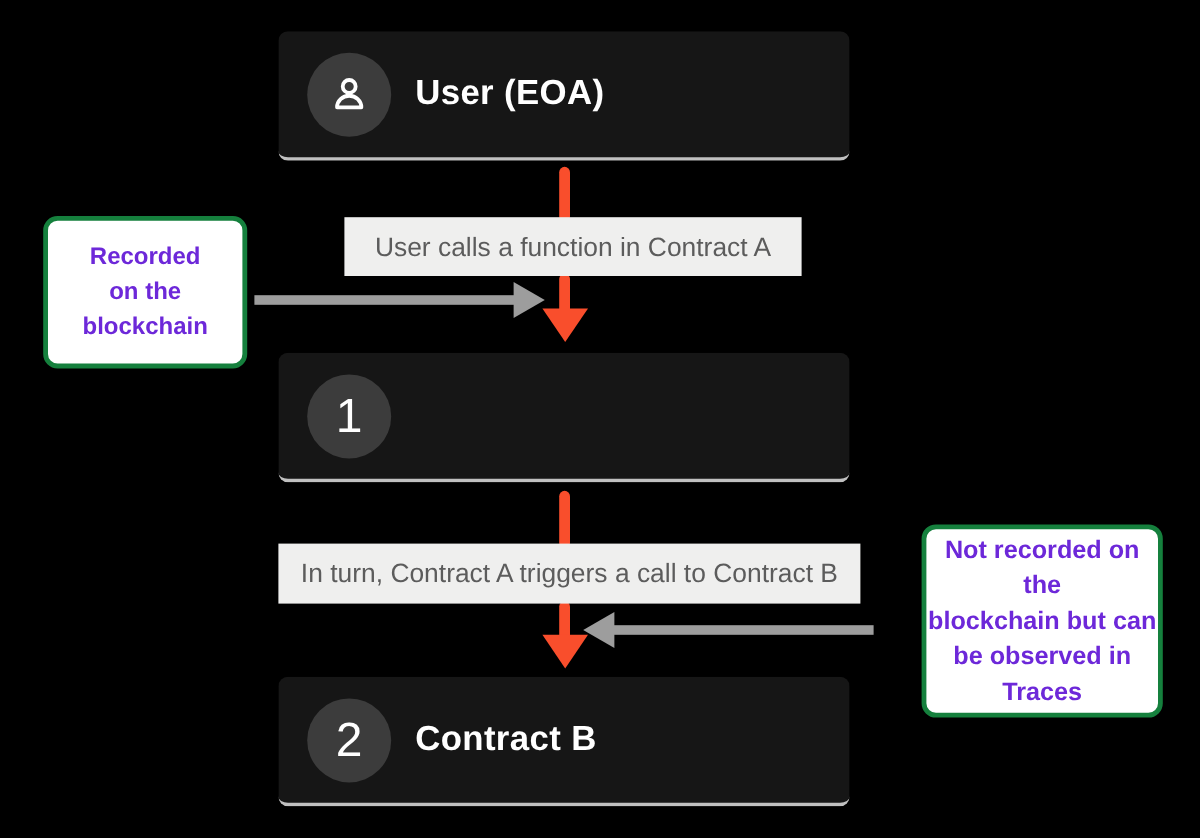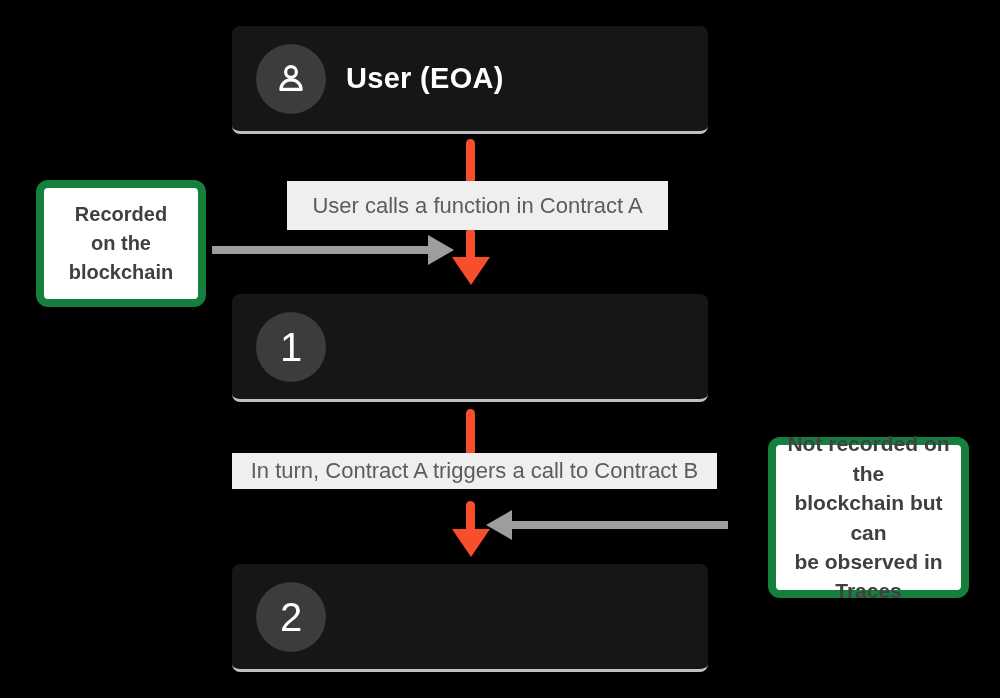--- a/index.html
+++ b/index.html
@@ -64,21 +64,21 @@
     color: #5c5c5c;
     font-size: 22px;
     font-weight: 400;
     display: flex;
     align-items: center;
     justify-content: center;
     text-align: center;
     z-index: 3;
   }
   .chip-1 { left: 287px; top: 181px; width: 381px; height: 49px; text-align: center; }
-  .chip-2 { left: 232px; top: 453px; width: 485px; height: 36px; }
+  .chip-2 { left: 232px; top: 453px; width: 485px; height: 50px; }
 
   
   .oseg {
     position: absolute;
     left: 466px;
     width: 9px;
     background: #f94e2c;
     border-radius: 5px;
     z-index: 2;
   }
@@ -114,28 +114,28 @@
     border-bottom: 15px solid transparent;
     z-index: 1;
   }
   .ghead-right { left: 428px; top: 235px; border-left: 26px solid #9d9d9d; }
   .ghead-left  { left: 486px; top: 510px; border-right: 26px solid #9d9d9d; }
 
   
   .callout {
     position: absolute;
     background: #ffffff;
-    border: 8px solid #15803d;
+    border: 4px solid #15803d;
     border-radius: 12px;
     box-sizing: border-box;
     display: flex;
     align-items: center;
     justify-content: center;
     text-align: center;
-    color: #404040;
+    color: #6d28d9;
     font-weight: 700;
     white-space: pre-line;
     z-index: 4;
   }
   .callout-left {
     left: 36px; top: 180px;
     width: 170px; height: 127px;
     font-size: 20px;
     line-height: 1.45;
   }
@@ -185,15 +185,16 @@
 
   <div class="callout callout-right">Not recorded on the
 blockchain but can
 be observed in
 Traces</div>
   <div class="gline gline-2"></div>
   <div class="ghead ghead-left"></div>
 
   <div class="node node-contract-b">
     <div class="node-circle">2</div>
+    <div class="node-title">Contract B</div>
   </div>
 
 </div>
 
 </body></html>

